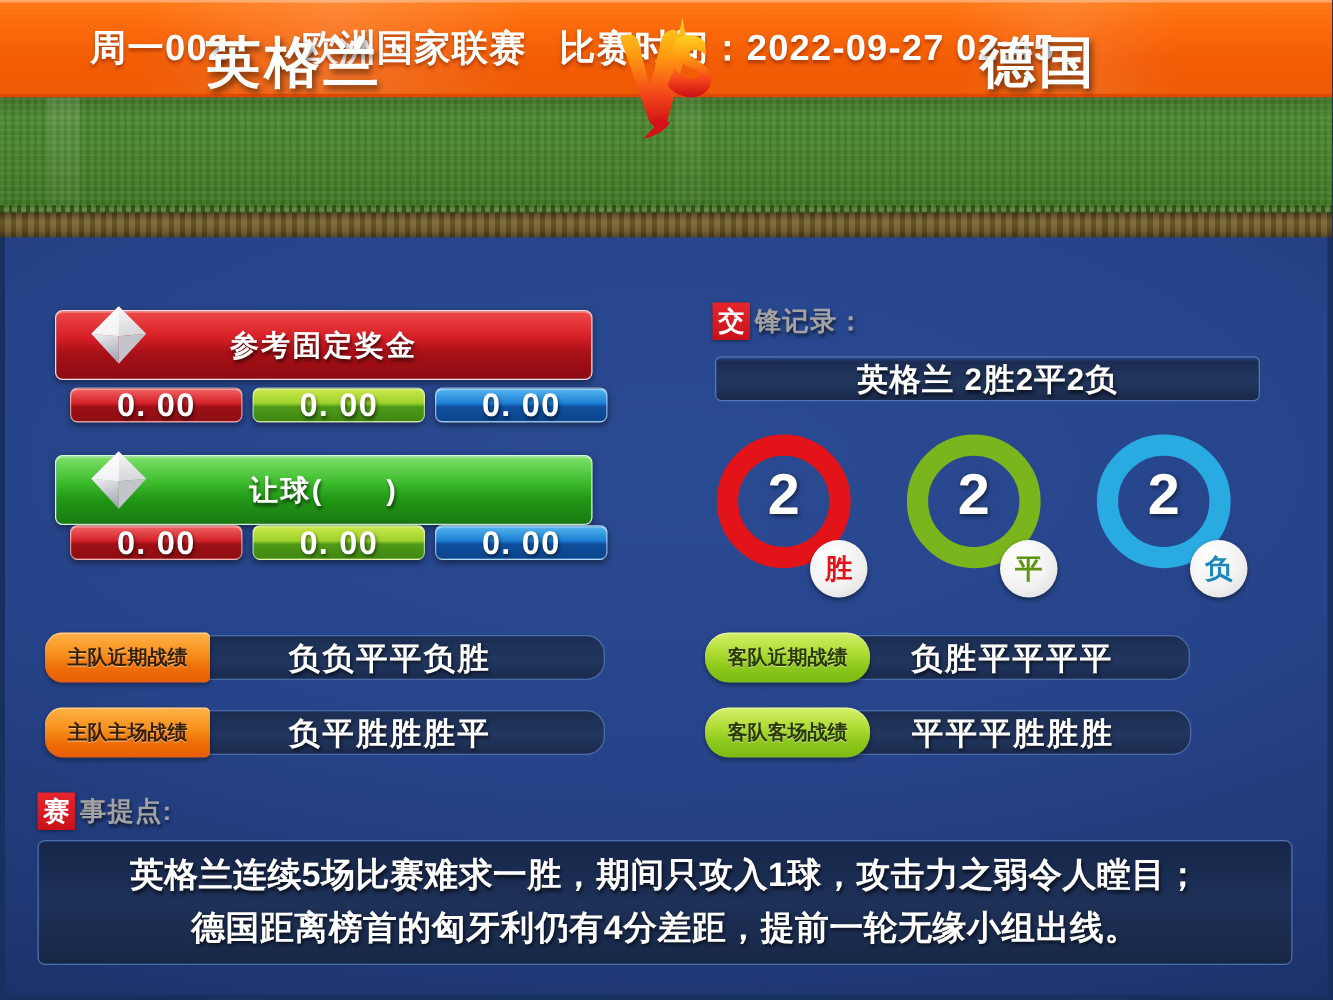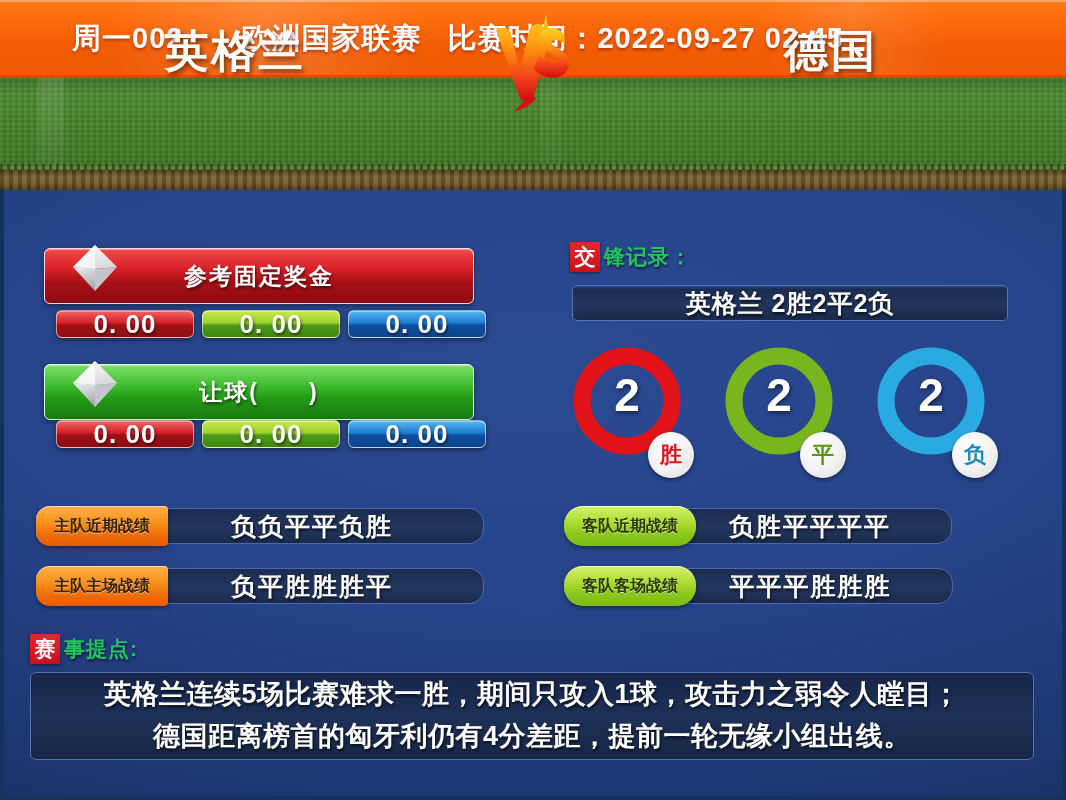--- a/index.html
+++ b/index.html
@@ -263,21 +263,21 @@
     justify-content: center;
     width: 30px; height: 30px;
     background: linear-gradient(180deg, #e8252d 0%, #c8111a 100%);
     color: #ffffff;
     font-size: 21px;
     font-weight: bold;
     box-shadow: 0 1px 3px rgba(0,0,0,.5);
   }
   .label-rest {
     margin-left: 4px;
-    color: #22c55e;
+    color: #a3a3a3;
     font-size: 21px;
     font-weight: bold;
     letter-spacing: 1px;
     text-shadow: 1px 2px 3px rgba(0,0,0,.6);
     white-space: nowrap;
   }
 
   .h2h-box {
     position: absolute;
     box-sizing: border-box;
@@ -483,18 +483,18 @@
   <div class="form-row" style="left:564px; top:566px; width:448px;">
     <div class="form-val" style="left:104px; width:285px;">平平平胜胜胜</div>
     <div class="form-tab lime">客队客场战绩</div>
   </div>
 
   <div class="section-label" style="left:30px; top:634px;">
     <span class="label-chip">赛</span>
     <span class="label-rest">事提点:</span>
   </div>
 
-  <div class="notes-box" style="left:30px; top:672px; width:1004px; height:88px;">
+  <div class="notes-box" style="left:30px; top:672px; width:1004px; height:100px;">
     <div>英格兰连续5场比赛难求一胜，期间只攻入1球，攻击力之弱令人瞠目；</div>
     <div>德国距离榜首的匈牙利仍有4分差距，提前一轮无缘小组出线。</div>
   </div>
 
 </div>
 
 </body></html>

